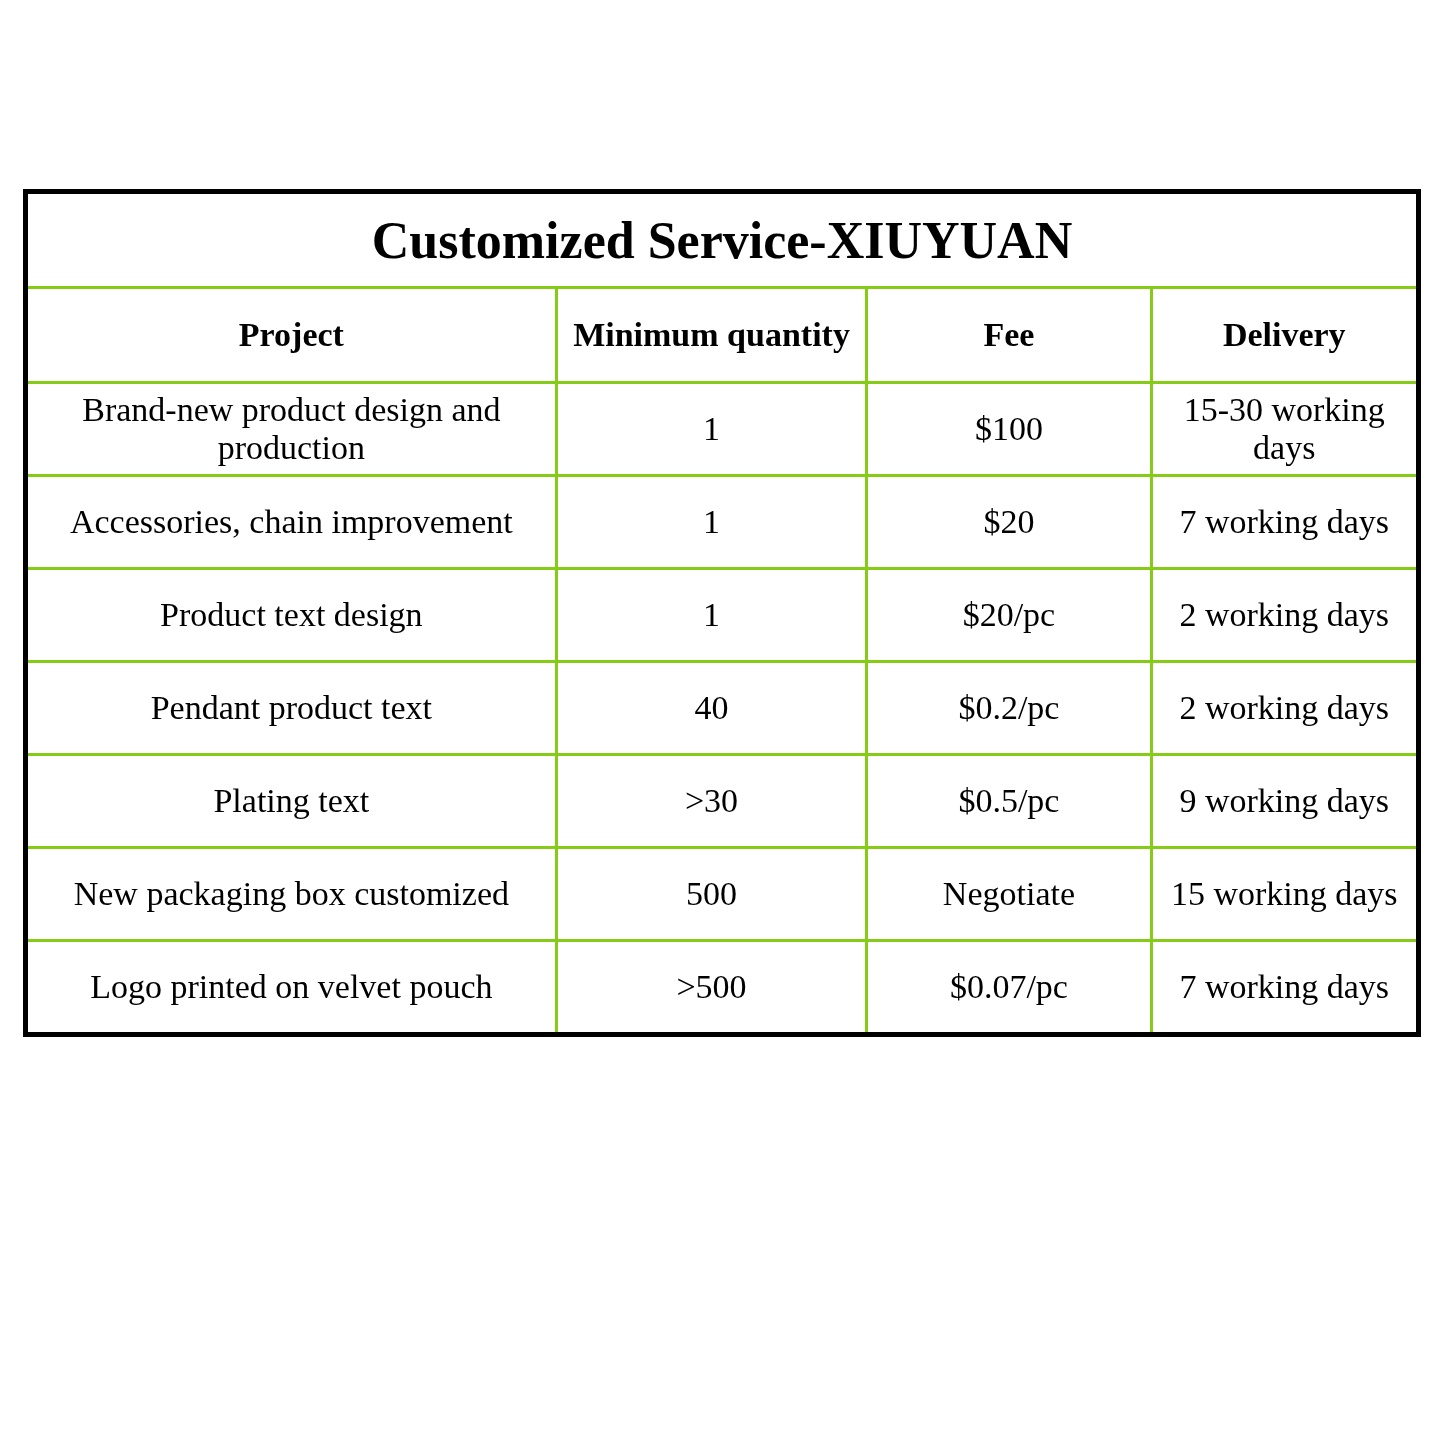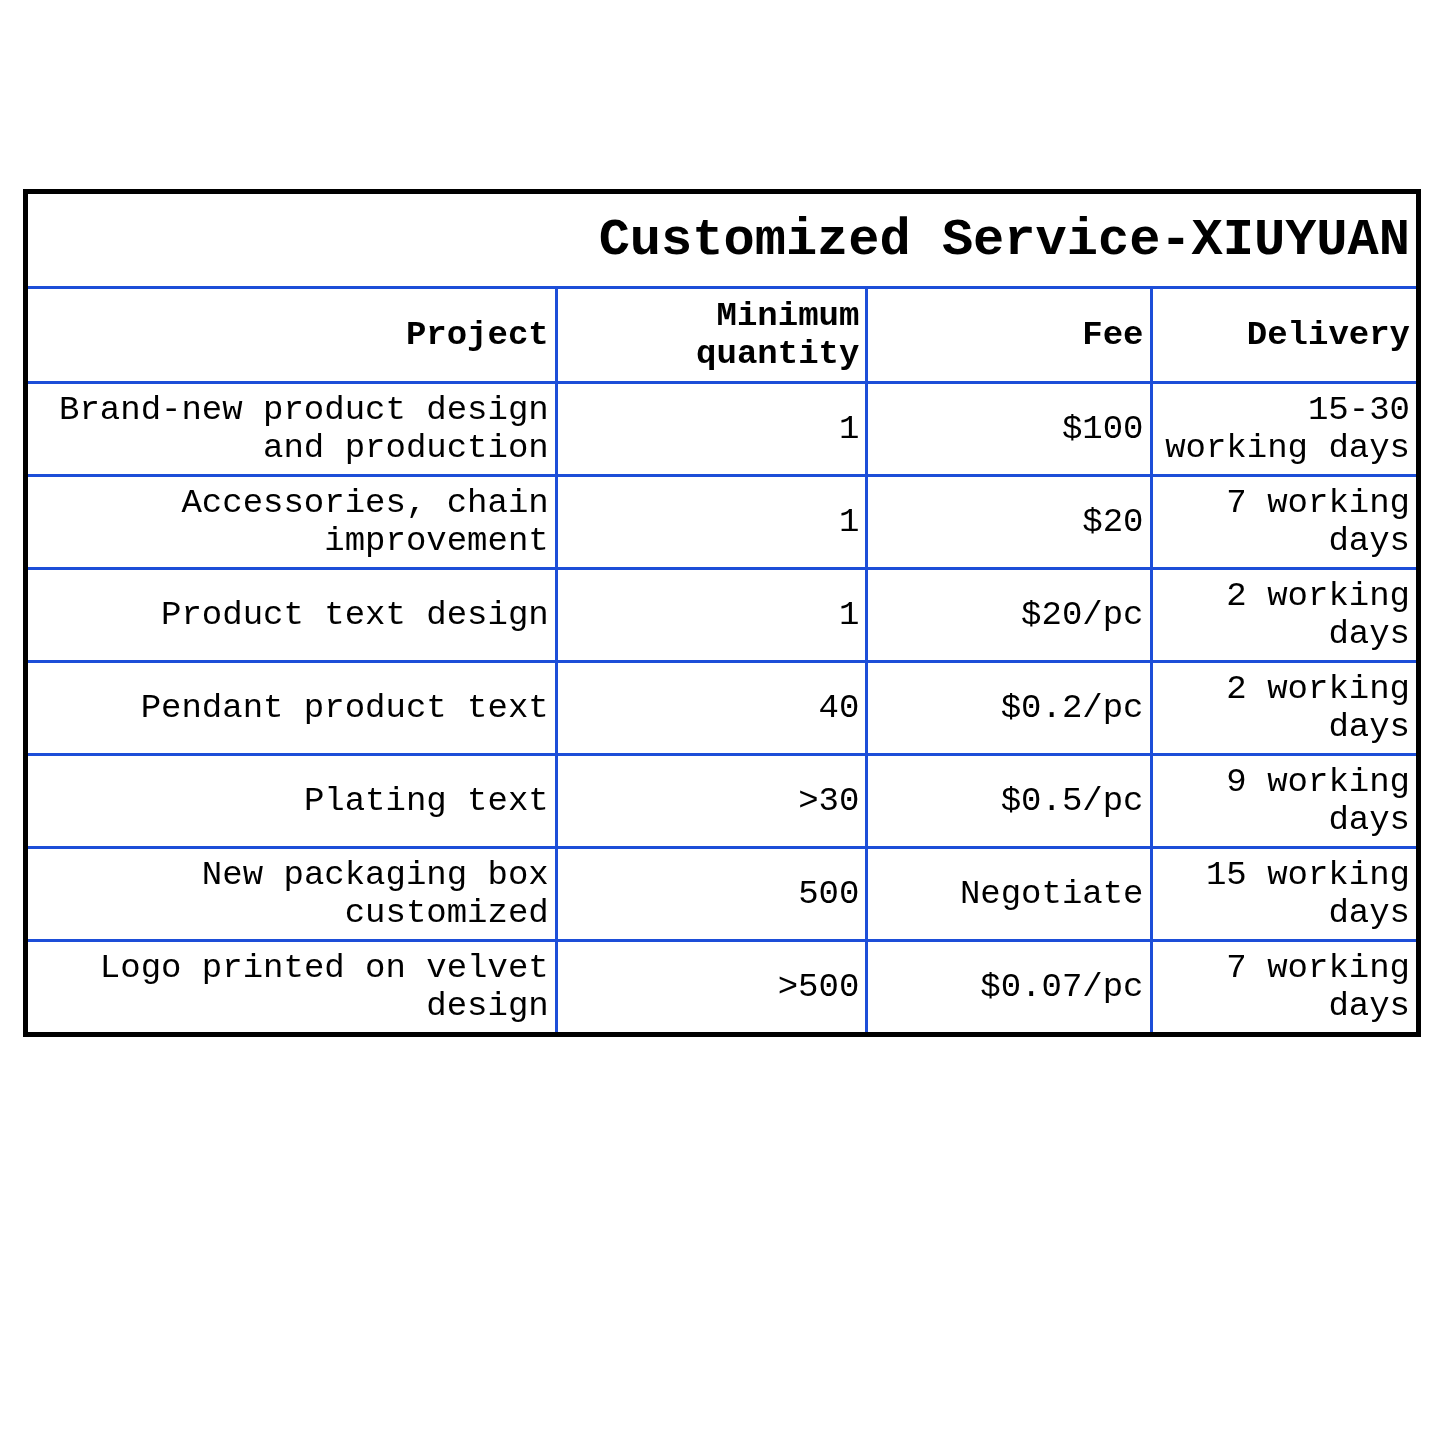--- a/index.html
+++ b/index.html
@@ -19,26 +19,25 @@
     position: absolute;
     left: 23px;
     top: 189px;
     width: 1398px;
     border-collapse: collapse;
     table-layout: fixed;
     border: 5px solid #000000;
     background: #ffffff;
   }
   table.svc td, table.svc th {
-    border: 3px solid #1d4ed8;
-    text-align: right;
+    border: 3px solid #84cc16;
+    text-align: center;
     vertical-align: middle;
     padding: 0 6px;
     overflow: hidden;
-    font-family: Liberation Mono, monospace;
   }
   td.title {
     height: 92px;
     font-size: 52px;
     font-weight: bold;
     letter-spacing: 0px;
   }
   tr.head-row th {
     height: 92px;
     font-size: 34px;
@@ -101,20 +100,20 @@
         <td>$0.5/pc</td>
         <td>9 working days</td>
       </tr>
       <tr class="data-row">
         <td>New packaging box customized</td>
         <td>500</td>
         <td>Negotiate</td>
         <td>15 working days</td>
       </tr>
       <tr class="data-row">
-        <td>Logo printed on velvet design</td>
+        <td>Logo printed on velvet pouch</td>
         <td>&gt;500</td>
         <td>$0.07/pc</td>
         <td>7 working days</td>
       </tr>
     </tbody>
   </table>
 </div>
 
 </body></html>

